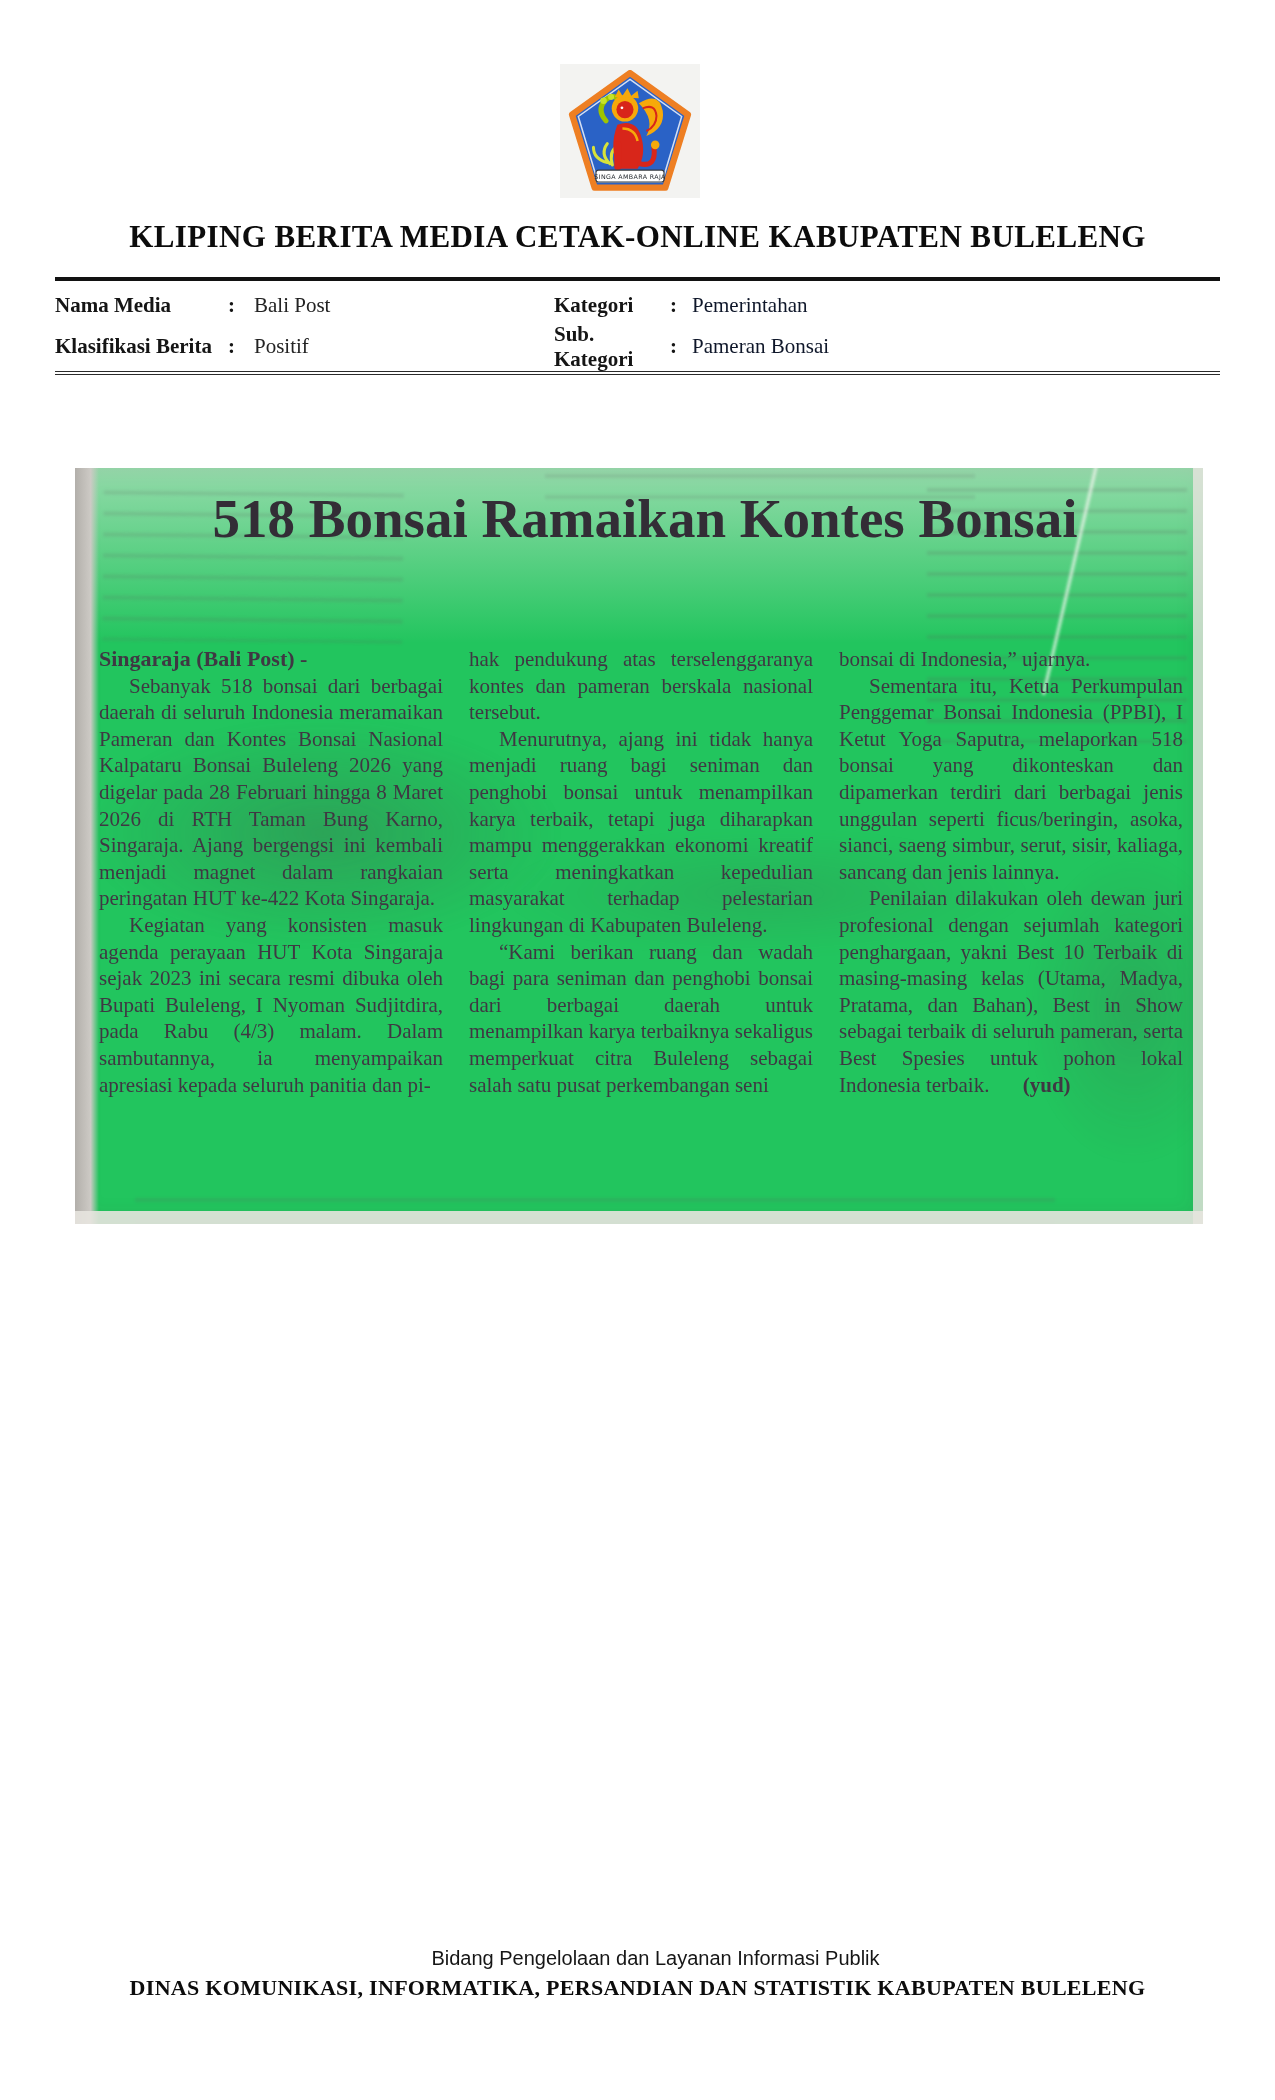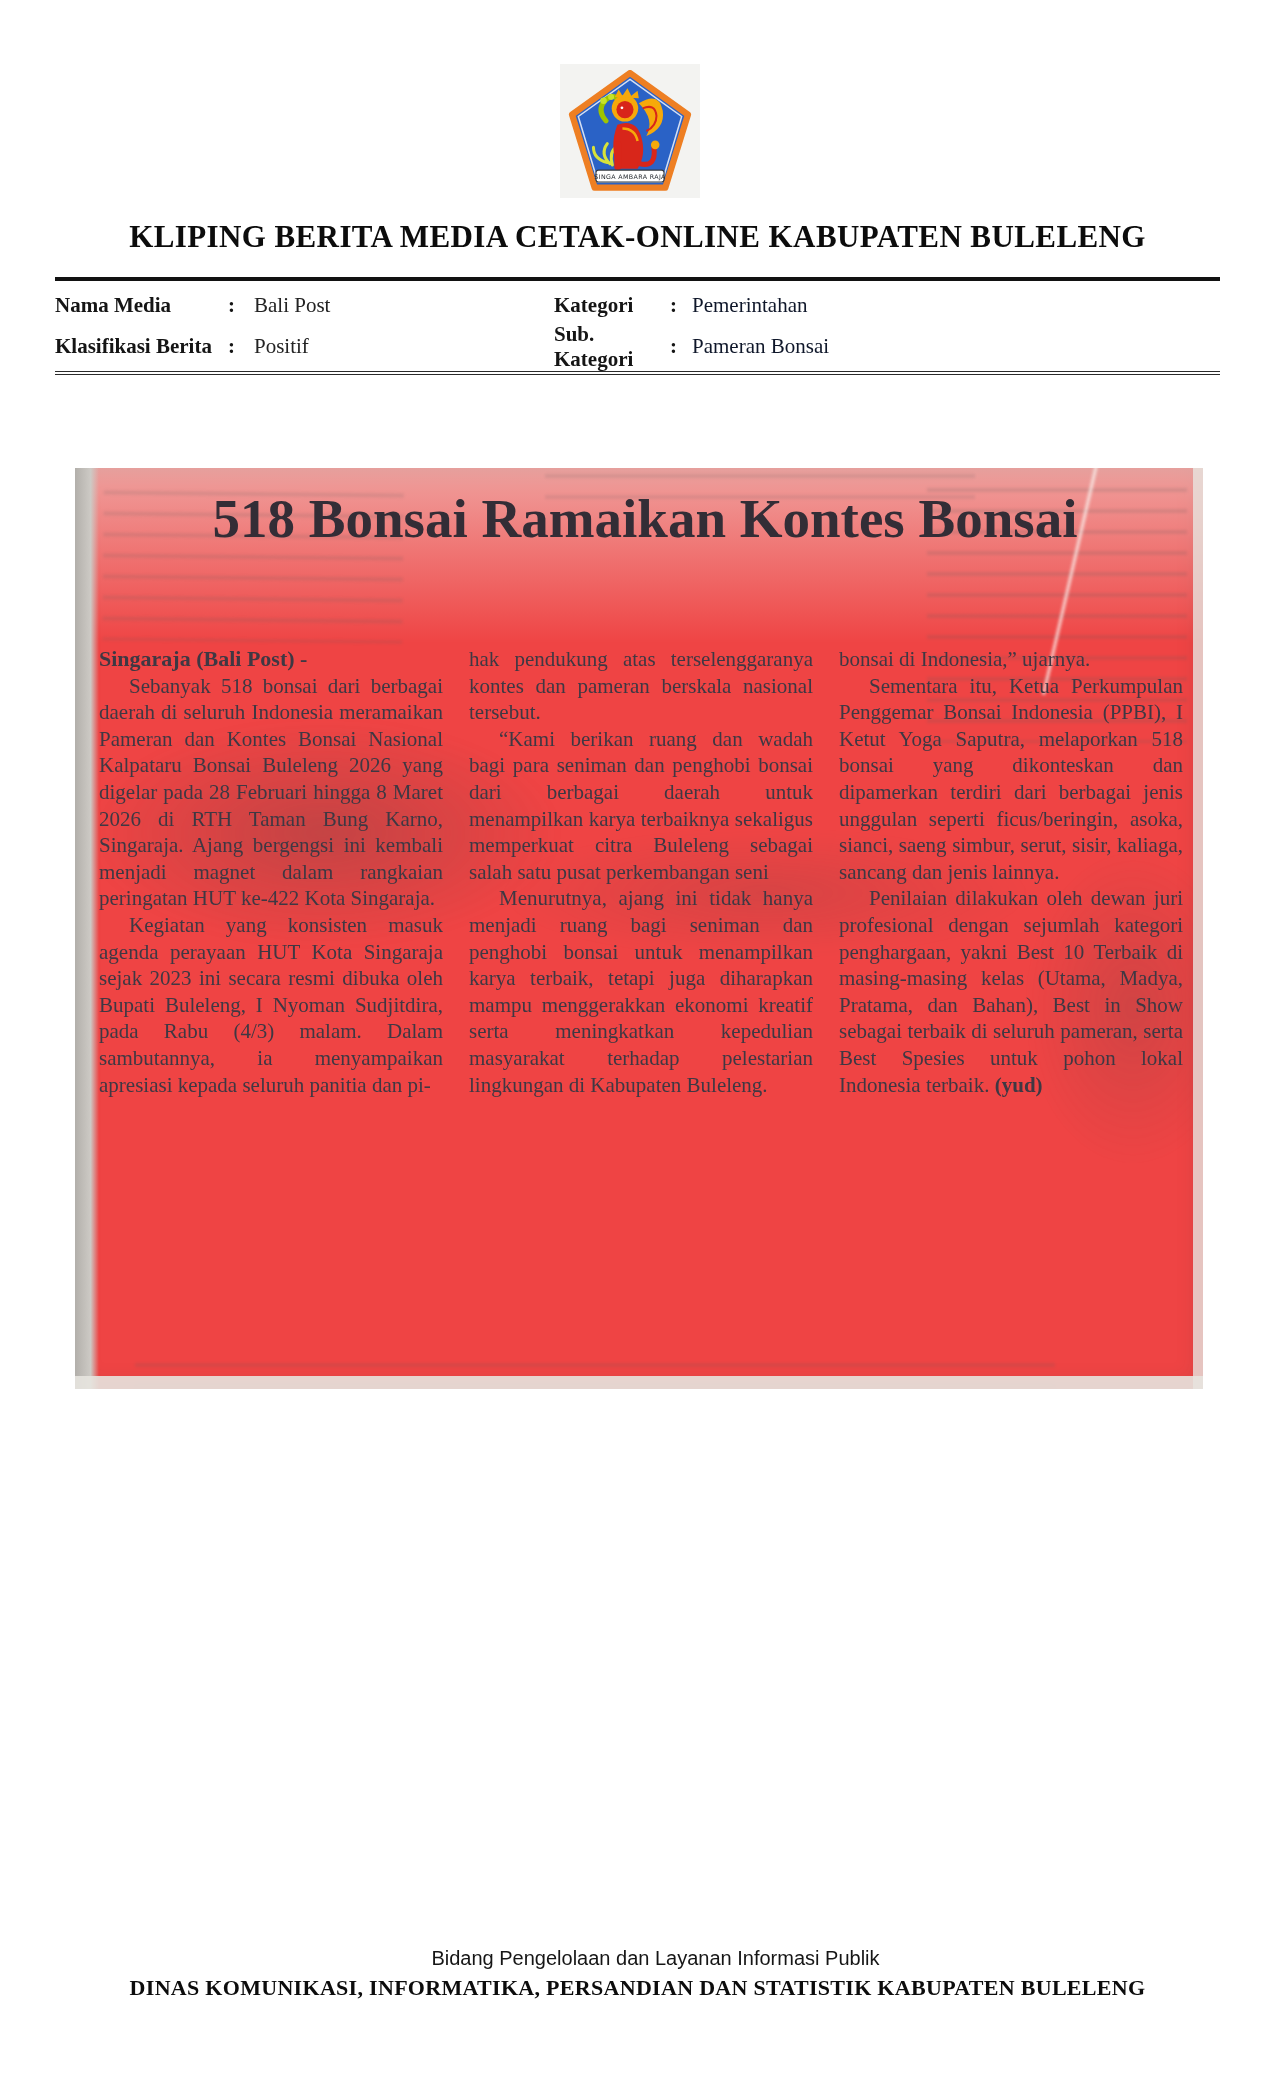--- a/index.html
+++ b/index.html
@@ -19,21 +19,21 @@
   .m-lbl{font-weight:bold;color:#151515;}
   .m-sep{font-weight:bold;color:#151515;}
   .m-l-lbl{width:173px;}
   .m-l-sep{width:26px;}
   .m-l-val{width:296px;color:#232323;}
   .m-r-lbl{width:116px;margin-left:4px;}
   .m-r-sep{width:22px;}
   .m-r-val{flex:1;color:#0f172a;}
 
   
-  .clipping{position:absolute;left:75px;top:468px;width:1128px;height:921px;background:#ef4444;
+  .clipping{position:absolute;left:75px;top:468px;width:1128px;height:756px;background:#22c55e;
             overflow:hidden;box-shadow:inset 0 0 24px rgba(60,55,50,.25);}
   .clip-top-light{position:absolute;top:0;left:0;right:0;height:175px;
             background:linear-gradient(180deg,rgba(240,237,232,.55),rgba(240,237,232,0));}
   .clip-left-strip{position:absolute;left:0;top:0;width:24px;height:100%;
             background:linear-gradient(90deg,#b2afaa,#cdcac5 65%,rgba(205,202,197,0));}
   .clip-right-strip{position:absolute;right:0;top:0;width:10px;height:100%;background:#e8e5e0;opacity:.8;}
   .clip-bottom{position:absolute;bottom:0;left:0;right:0;height:13px;background:#e7e4df;opacity:.9;}
   .crease{position:absolute;top:-20px;right:130px;width:3px;height:250px;background:rgba(250,248,244,.75);
           transform:rotate(13deg);filter:blur(1.5px);}
 
@@ -52,21 +52,21 @@
 
   .headline{position:absolute;left:42px;right:30px;top:16px;text-align:center;
             font-weight:700;font-size:55px;line-height:1.27;color:#332d36;}
   .headline .hl{display:block;}
 
   .columns{position:absolute;left:24px;top:178px;width:1084px;height:588px;display:flex;gap:26px;}
   .col{flex:1;font-size:21px;line-height:26.6px;text-align:justify;color:#3f3843;overflow:hidden;}
   .col p{margin:0;}
   .indent{text-indent:30px;}
   .dateline{font-weight:bold;font-size:22px;text-align:left;font-family:Liberation Serif, serif;}
-  .byline{font-weight:bold;}
+  .byline{font-weight:bold;margin-left:28px;}
 
   
   .footer-line1{position:absolute;top:1947px;left:0;width:100%;text-align:center;
                 font-family:"Liberation Sans","DejaVu Sans",sans-serif;font-size:20px;color:#161616;padding-left:18px;}
   .footer-line2{position:absolute;top:1975px;left:0;width:100%;text-align:center;
                 font-weight:bold;font-size:22px;letter-spacing:.3px;color:#0c0c0c;white-space:nowrap;}
 </style>
 </head>
 <body>
 
@@ -142,22 +142,22 @@
     </div>
 
     <div class="columns">
       <div class="col">
         <p class="dateline">Singaraja (Bali Post) -</p>
         <p class="indent">Sebanyak 518 bonsai dari berbagai daerah di seluruh Indonesia meramaikan Pameran dan Kontes Bonsai Nasional Kalpataru Bonsai Buleleng 2026 yang digelar pada 28 Februari hingga 8 Maret 2026 di RTH Taman Bung Karno, Singaraja. Ajang bergengsi ini kembali menjadi magnet dalam rangkaian peringatan HUT ke-422 Kota Singaraja.</p>
         <p class="indent">Kegiatan yang konsisten masuk agenda perayaan HUT Kota Singaraja sejak 2023 ini secara resmi dibuka oleh Bupati Buleleng, I Nyoman Sudjitdira, pada Rabu (4/3) malam. Dalam sambutannya, ia menyampaikan apresiasi kepada seluruh panitia dan pi-</p>
       </div>
       <div class="col">
         <p>hak pendukung atas terselenggaranya kontes dan pameran berskala nasional tersebut.</p>
+        <p class="indent">Menurutnya, ajang ini tidak hanya menjadi ruang bagi seniman dan penghobi bonsai untuk menampilkan karya terbaik, tetapi juga diharapkan mampu menggerakkan ekonomi kreatif serta meningkatkan kepedulian masyarakat terhadap pelestarian lingkungan di Kabupaten Buleleng.</p>
         <p class="indent">“Kami berikan ruang dan wadah bagi para seniman dan penghobi bonsai dari berbagai daerah untuk menampilkan karya terbaiknya sekaligus memperkuat citra Buleleng sebagai salah satu pusat perkembangan seni</p>
-        <p class="indent">Menurutnya, ajang ini tidak hanya menjadi ruang bagi seniman dan penghobi bonsai untuk menampilkan karya terbaik, tetapi juga diharapkan mampu menggerakkan ekonomi kreatif serta meningkatkan kepedulian masyarakat terhadap pelestarian lingkungan di Kabupaten Buleleng.</p>
       </div>
       <div class="col">
         <p>bonsai di Indonesia,” ujarnya.</p>
         <p class="indent">Sementara itu, Ketua Perkumpulan Penggemar Bonsai Indonesia (PPBI), I Ketut Yoga Saputra, melaporkan 518 bonsai yang dikonteskan dan dipamerkan terdiri dari berbagai jenis unggulan seperti ficus/beringin, asoka, sianci, saeng simbur, serut, sisir, kaliaga, sancang dan jenis lainnya.</p>
         <p class="indent"><span>Penilaian dilakukan oleh dewan juri profesional dengan sejumlah kategori penghargaan, yakni Best 10 Terbaik di masing-masing kelas (Utama, Madya, Pratama, dan Bahan), Best in Show sebagai terbaik di seluruh pameran, serta Best Spesies untuk pohon lokal Indonesia terbaik.</span> <span class="byline">(yud)</span></p>
       </div>
     </div>
 
     <div class="clip-left-strip"></div>
     <div class="clip-right-strip"></div>

